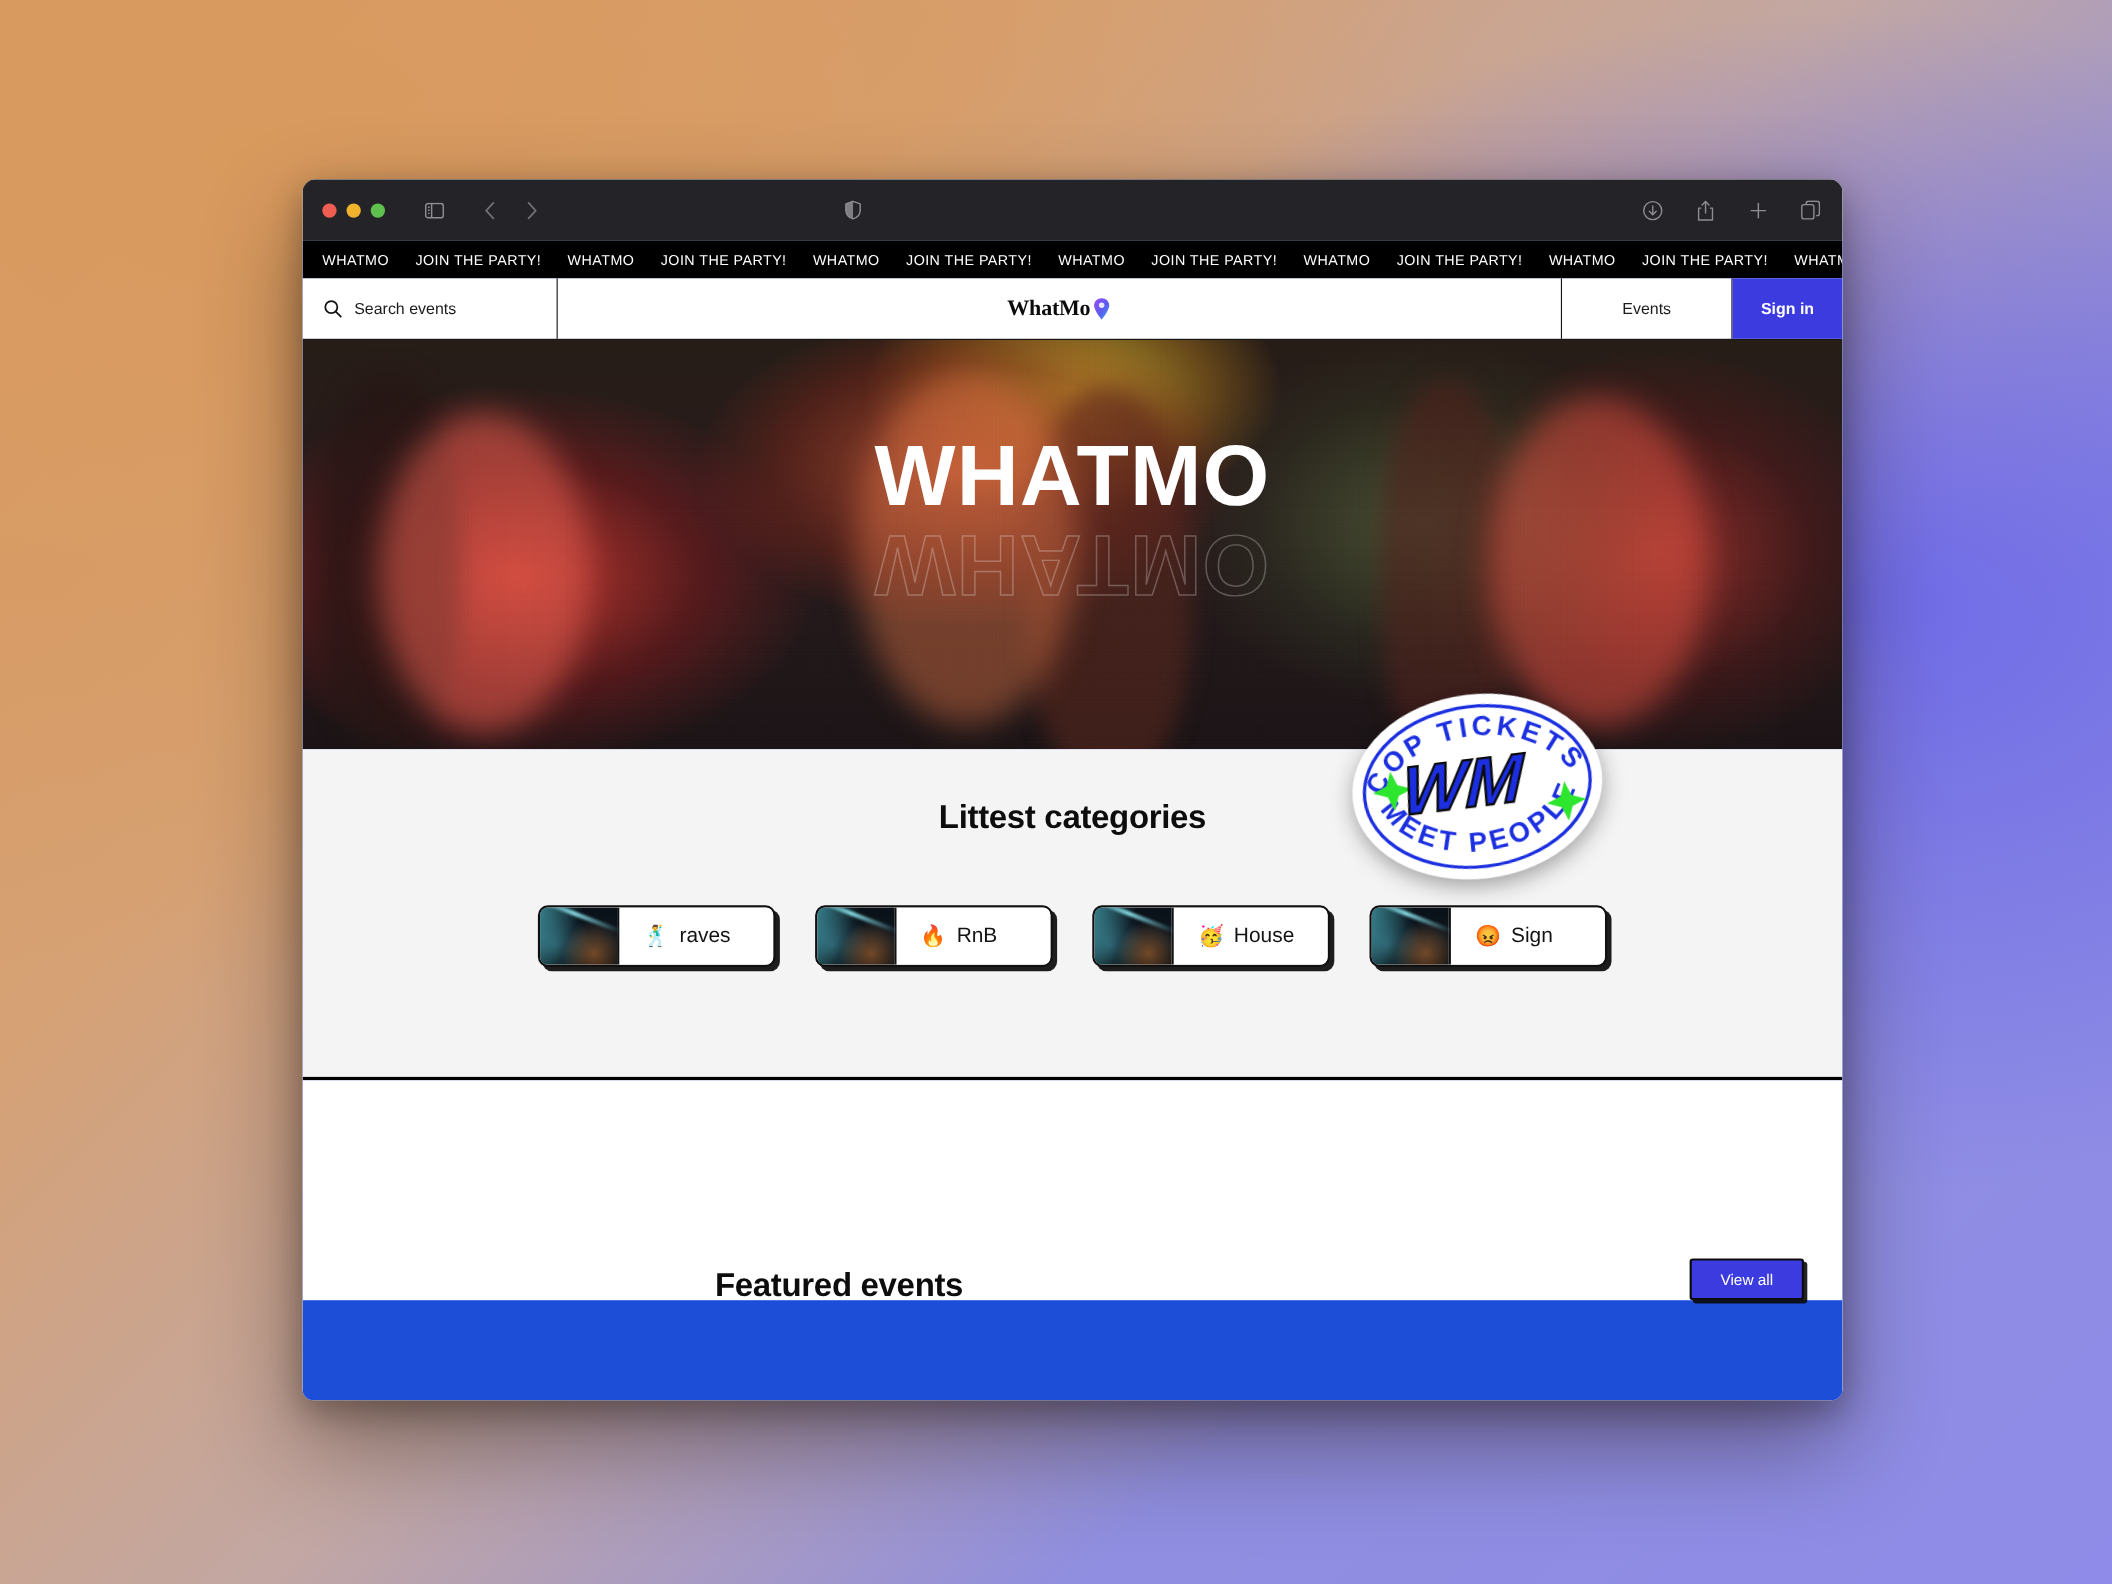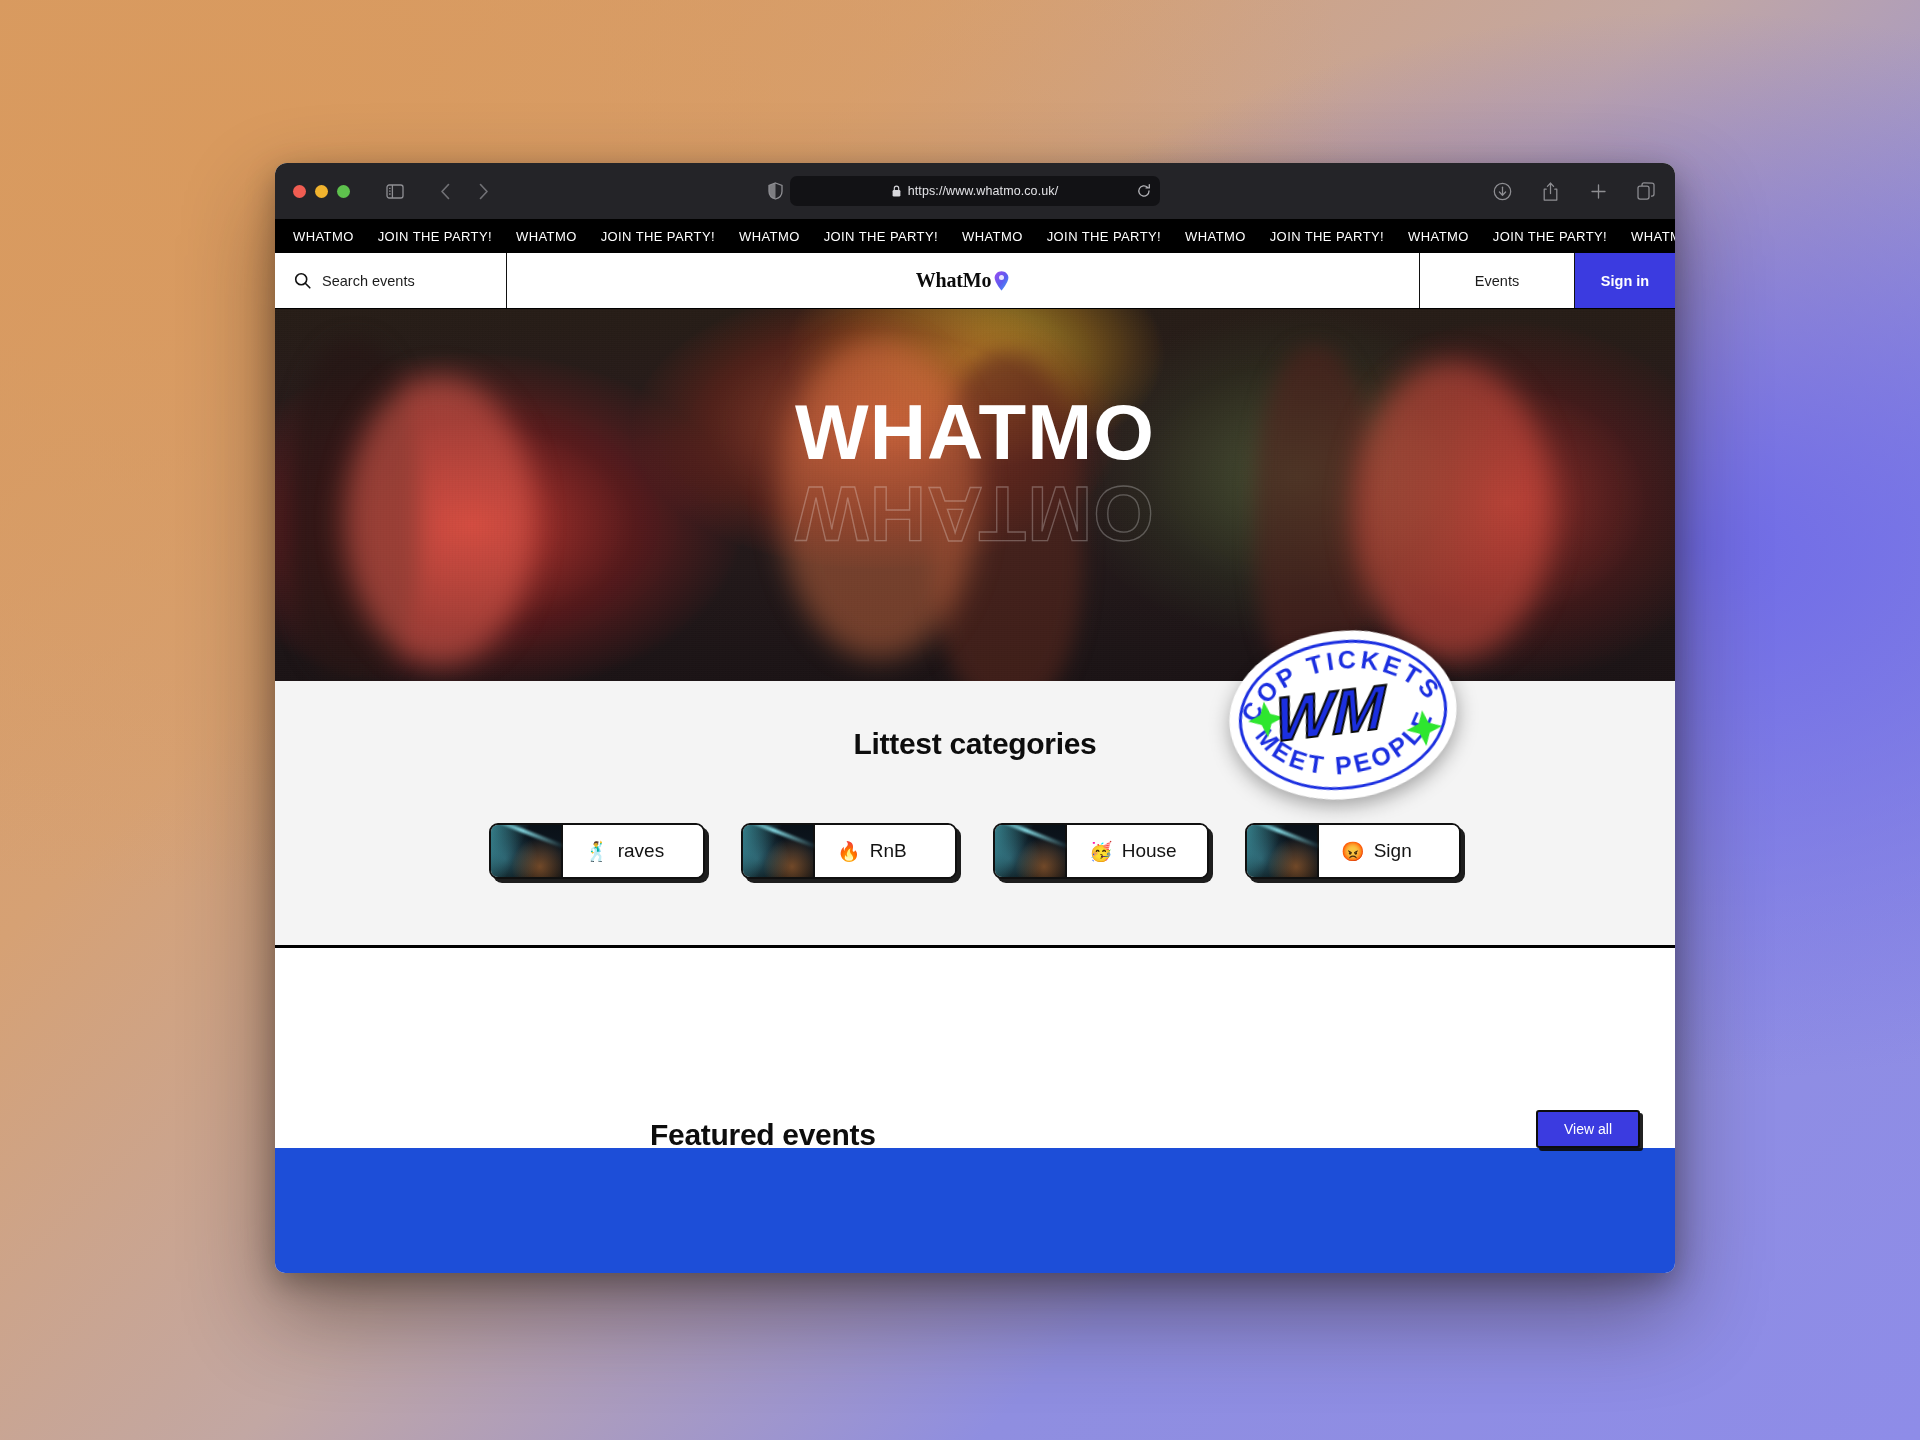--- a/index.html
+++ b/index.html
@@ -214,21 +214,21 @@
     left:68%; top:71%;
     width:232px; height:172px;
     transform:rotate(-7deg);
     z-index:30;
   }
   .sticker svg { display:block; filter:drop-shadow(0 6px 10px rgba(0,0,0,.35)); }
 
   
   .categories {
     background:#f4f4f4;
-    padding:46px 0 66px;
+    padding:46px 0 100px;
     border-bottom:3px solid #000;
     position:relative;
   }
   .section-title {
     text-align:center;
     font-size:30px;
     font-weight:700;
     color:#0d0d0d;
     letter-spacing:-.3px;
     margin-bottom:62px;
@@ -344,35 +344,20 @@
         </span>
       </div>
 
       <span class="chrome-icon" style="margin-left:270px">
         <svg width="15" height="18" viewBox="0 0 15 18" fill="none" stroke="currentColor" stroke-width="1.3">
           <path d="M7.5 1 L14 3.4 V9.2 C14 13.2 11 16 7.5 17 C4 16 1 13.2 1 9.2 V3.4 Z"></path>
           <path d="M7.5 1 L7.5 17 C4 16 1 13.2 1 9.2 V3.4 Z" fill="currentColor" stroke="none" opacity=".85"></path>
         </svg>
       </span>
 
-      <div class="addressbar">
-        <span class="lock">
-          <svg width="9" height="12" viewBox="0 0 9 12" fill="currentColor">
-            <rect x="0.6" y="5" width="7.8" height="6.6" rx="1.3"></rect>
-            <path d="M2.3 5 V3.3 a2.2 2.2 0 0 1 4.4 0 V5" fill="none" stroke="currentColor" stroke-width="1.1"></path>
-          </svg>
-        </span>
-        <span class="url">https://www.whatmo.co.uk/</span>
-        <span class="reload">
-          <svg width="14" height="15" viewBox="0 0 14 15" fill="none" stroke="currentColor" stroke-width="1.3" stroke-linecap="round">
-            <path d="M12 7.4a5.1 5.1 0 1 1-1.6-3.7"></path>
-            <polyline points="12.3,1.2 12.3,4.4 9.1,4.4"></polyline>
-          </svg>
-        </span>
-      </div>
 
       <div class="chrome-right">
         <span class="chrome-icon">
           <svg width="19" height="19" viewBox="0 0 19 19" fill="none" stroke="currentColor" stroke-width="1.25" stroke-linecap="round" stroke-linejoin="round">
             <circle cx="9.5" cy="9.5" r="8.2"></circle>
               <line x1="9.5" y1="5.2" x2="9.5" y2="13"></line>
               <polyline points="6.4,10 9.5,13.2 12.6,10"></polyline>
           </svg>
         </span>
         <span class="chrome-icon">

